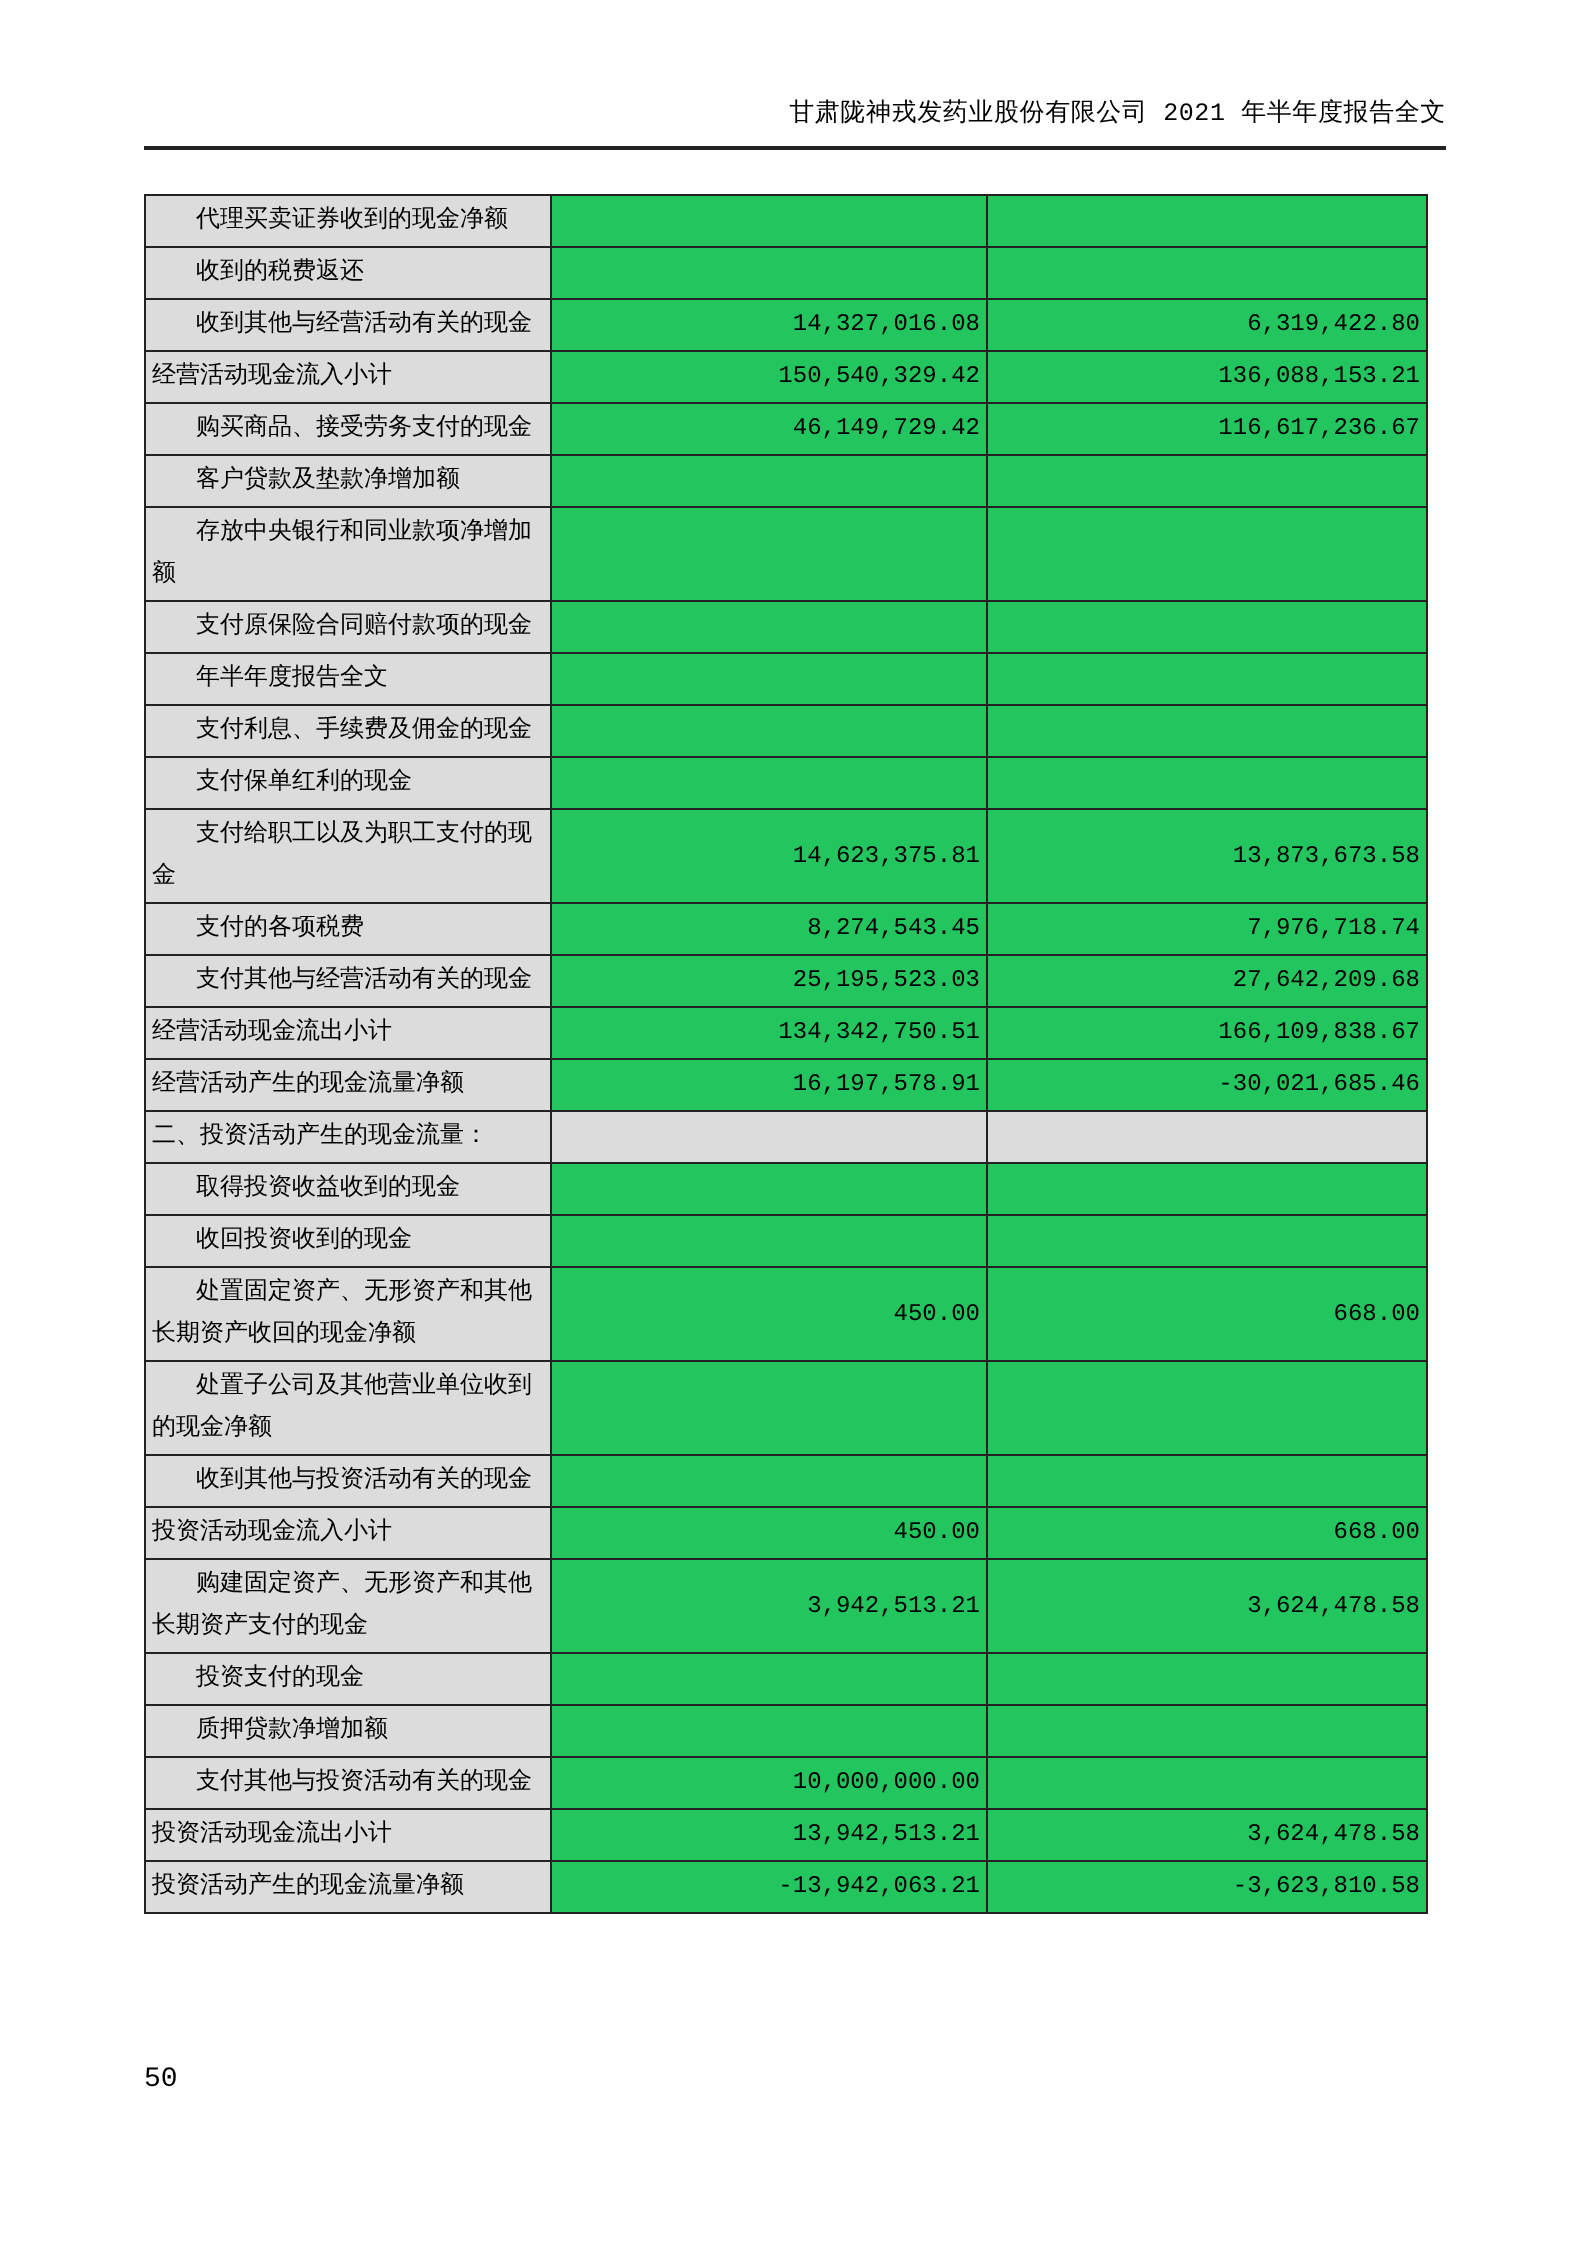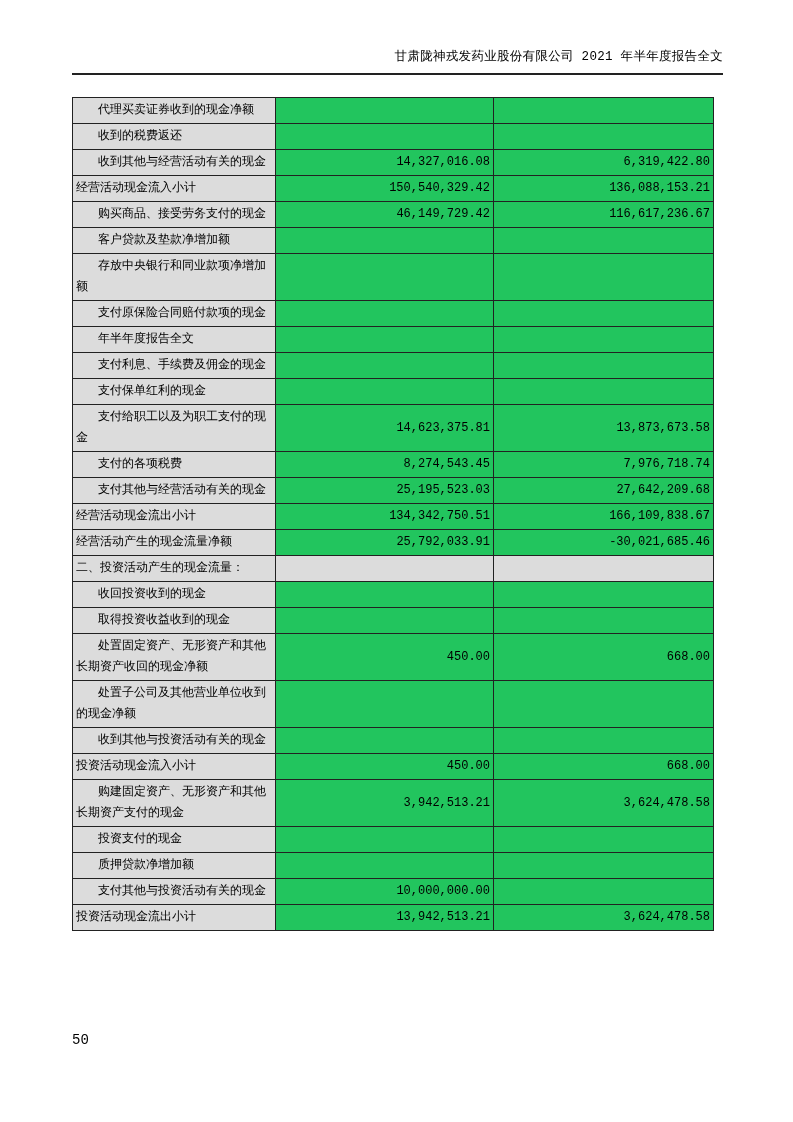--- a/index.html
+++ b/index.html
@@ -166,35 +166,35 @@
           <td class="num-cell">25,195,523.03</td>
           <td class="num-cell">27,642,209.68</td>
         </tr>
         <tr>
           <td class="label-cell">经营活动现金流出小计</td>
           <td class="num-cell">134,342,750.51</td>
           <td class="num-cell">166,109,838.67</td>
         </tr>
         <tr>
           <td class="label-cell">经营活动产生的现金流量净额</td>
-          <td class="num-cell">25,792,033.91</td>
+          <td class="num-cell">16,197,578.91</td>
           <td class="num-cell">-30,021,685.46</td>
         </tr>
         <tr class="section-row">
           <td class="label-cell">二、投资活动产生的现金流量：</td>
           <td class="num-cell"></td>
           <td class="num-cell"></td>
         </tr>
         <tr>
+          <td class="label-cell indent">取得投资收益收到的现金</td>
+          <td class="num-cell"></td>
+          <td class="num-cell"></td>
+        </tr>
+        <tr>
           <td class="label-cell indent">收回投资收到的现金</td>
-          <td class="num-cell"></td>
-          <td class="num-cell"></td>
-        </tr>
-        <tr>
-          <td class="label-cell indent">取得投资收益收到的现金</td>
           <td class="num-cell"></td>
           <td class="num-cell"></td>
         </tr>
         <tr>
           <td class="label-cell indent">处置固定资产、无形资产和其他长期资产收回的现金净额</td>
           <td class="num-cell">450.00</td>
           <td class="num-cell">668.00</td>
         </tr>
         <tr>
           <td class="label-cell indent">处置子公司及其他营业单位收到的现金净额</td>
@@ -229,18 +229,23 @@
         <tr>
           <td class="label-cell indent">支付其他与投资活动有关的现金</td>
           <td class="num-cell">10,000,000.00</td>
           <td class="num-cell"></td>
         </tr>
         <tr>
           <td class="label-cell">投资活动现金流出小计</td>
           <td class="num-cell">13,942,513.21</td>
           <td class="num-cell">3,624,478.58</td>
         </tr>
+        <tr>
+          <td class="label-cell">投资活动产生的现金流量净额</td>
+          <td class="num-cell">-13,942,063.21</td>
+          <td class="num-cell">-3,623,810.58</td>
+        </tr>
       </tbody>
   </table>
 
   <div class="page-number">50</div>
 
 </div>
 
 </body></html>

